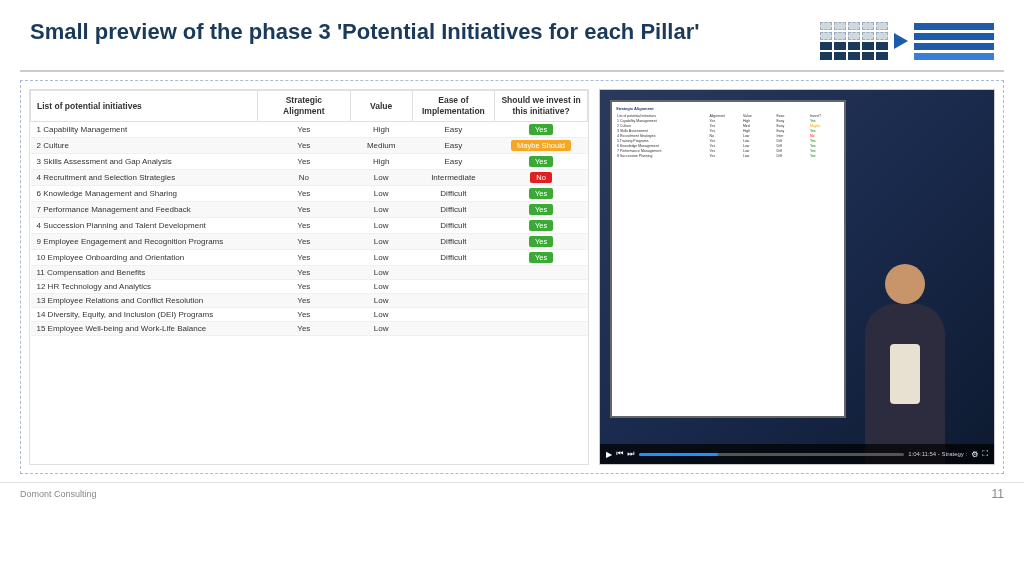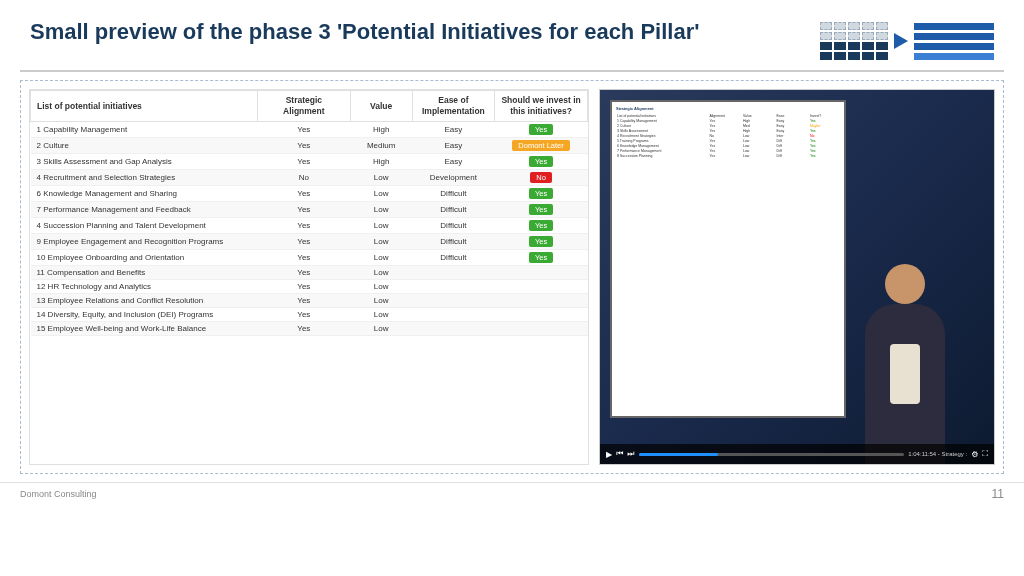--- a/index.html
+++ b/index.html
@@ -368,50 +368,50 @@
   <div class="content-wrapper">
 
     <div class="table-section">
       <table class="initiatives-table">
         <thead>
           <tr>
             <th class="list-header" style="width:220px;">List of potential initiatives</th>
             <th style="width:90px;">Strategic Alignment</th>
             <th style="width:60px;">Value</th>
             <th style="width:80px;">Ease of Implementation</th>
-            <th style="width:90px;">Should we invest in this initiatives?</th>
+            <th style="width:90px;">Should we invest in this initiative?</th>
           </tr>
         </thead>
         <tbody id="table-body">
         <tr>
               <td>1 Capability Management</td>
               <td class="center">Yes</td>
               <td class="center">High</td>
               <td class="center">Easy</td>
               <td class="center"><span class="tag-yes">Yes</span></td>
             </tr>
             <tr>
               <td>2 Culture</td>
               <td class="center">Yes</td>
               <td class="center">Medium</td>
               <td class="center">Easy</td>
-              <td class="center"><span class="tag-maybe">Domont Later</span></td>
+              <td class="center"><span class="tag-maybe">Maybe Should</span></td>
             </tr>
             <tr>
               <td>3 Skills Assessment and Gap Analysis</td>
               <td class="center">Yes</td>
               <td class="center">High</td>
               <td class="center">Easy</td>
               <td class="center"><span class="tag-yes">Yes</span></td>
             </tr>
             <tr>
               <td>4 Recruitment and Selection Strategies</td>
               <td class="center">No</td>
               <td class="center">Low</td>
-              <td class="center">Development</td>
+              <td class="center">Intermediate</td>
               <td class="center"><span class="tag-no">No</span></td>
             </tr>
             <tr>
               <td>6 Knowledge Management and Sharing</td>
               <td class="center">Yes</td>
               <td class="center">Low</td>
               <td class="center">Difficult</td>
               <td class="center"><span class="tag-yes">Yes</span></td>
             </tr>
             <tr>

